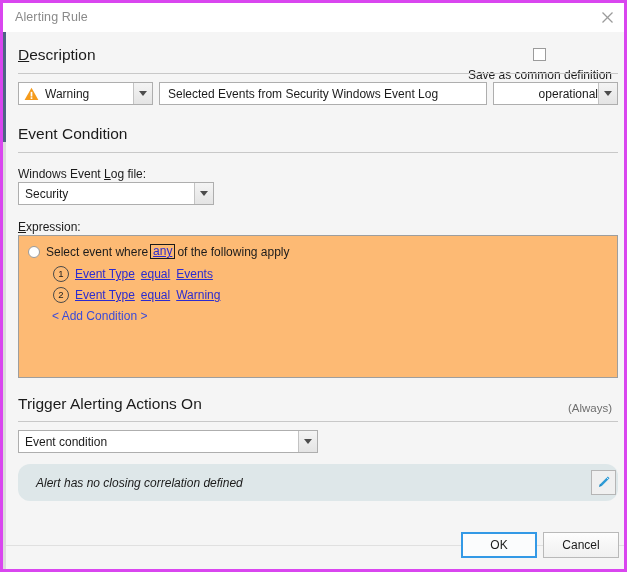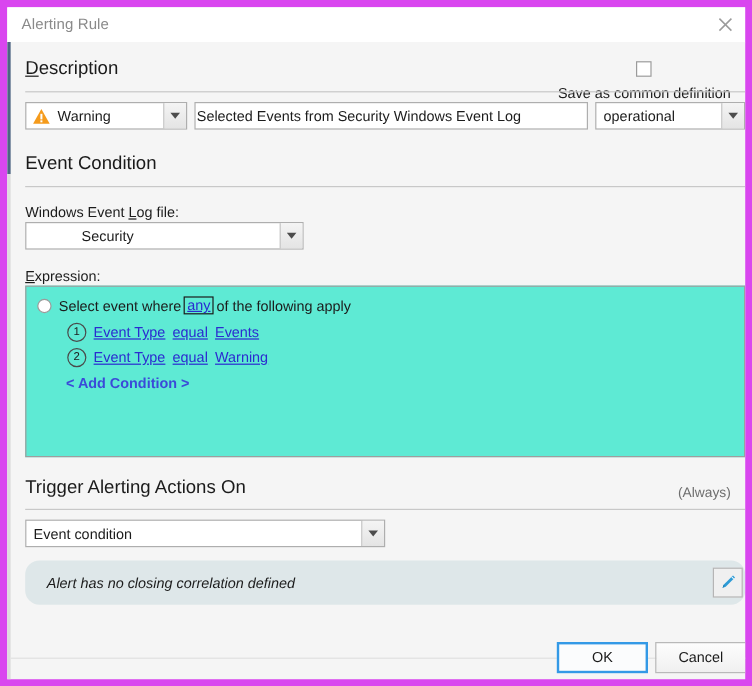--- a/index.html
+++ b/index.html
@@ -14,21 +14,21 @@
     font-size: 12px;
     color: #1b1b1b;
     overflow: hidden;
   }
   .dialog {
     position: relative;
     width: 627px;
     height: 572px;
     background: #f5f5f5;
     box-sizing: border-box;
-    border: 6px solid #d946ef;
+    border: 3px solid #d946ef;
     overflow: hidden;
   }
 
   
   .titlebar {
     position: relative;
     height: 29px;
     background: #ffffff;
     border-bottom: 1px solid #e6e6e6;
   }
@@ -163,36 +163,36 @@
   }
   .textinput {
     position: absolute;
     height: 23px;
     background: #ffffff;
     border: 1px solid #aeaeae;
     box-sizing: border-box;
     font-family: "Liberation Sans", sans-serif;
     font-size: 12px;
     color: #1b1b1b;
-    padding: 0 1px;
+    padding: 0 8px;
     outline: none;
   }
 
   
   .warn-icon {
     width: 15px;
     height: 14px;
     margin-left: 5px;
     flex: none;
   }
 
   
   .exprbox {
     position: absolute;
-    background: #5eead4;
+    background: #fdba74;
     border: 1px solid #9e9e9e;
     box-sizing: border-box;
   }
   .expr-row1 {
     position: absolute;
     left: 9px;
     top: 8px;
     display: flex;
     align-items: center;
     font-size: 12px;
@@ -210,21 +210,20 @@
   }
   .link {
     color: #2b2bd0;
     text-decoration: underline;
     cursor: pointer;
   }
   .link-plain {
     color: #3b4ad8;
     text-decoration: none;
     cursor: pointer;
-    font-weight: bold;
   }
   .focus-link {
     display: inline-block;
     border: 1px solid #1b1b1b;
     padding: 0 2px;
     margin: 0 2px;
     line-height: 13px;
   }
   .cond-row {
     position: absolute;
@@ -336,33 +335,33 @@
         <rect x="7.1" y="11" width="1.8" height="1.8" fill="#ffffff"></rect>
       </svg>
       <span class="value">Warning</span>
       <span class="arrowbox">
           <i class="chev"></i>
         </span>
     </div>
 
     <input class="textinput" style="left: 153px; top: 50px; width: 328px;" value="Selected Events from Security Windows Event Log">
 
-    <div class="combo" style="left:487px; top:50px; width:125px;">
+    <div class="combo" style="left:487px; top:50px; width:125px;text-align:right;">
       <span class="value">operational</span>
       <span class="arrowbox">
           <i class="chev"></i>
         </span>
     </div>
 
     <div class="section-head" style="left:12px; top:93px;">Event Condition</div>
     <div class="section-rule" style="left:12px; top:120px; width:600px;"></div>
 
     <div class="small-label" style="left:12px; top:135px;"><span>Windows Event </span><span class="acc">L</span><span>og file:</span></div>
 
-    <div class="combo" style="left:12px; top:150px; width:232px;padding-left:40px;">
+    <div class="combo" style="left:12px; top:150px; width:196px;">
       <span class="value">Security</span>
       <span class="arrowbox">
           <i class="chev"></i>
         </span>
     </div>
 
     <div class="small-label" style="left:12px; top:188px;"><span class="acc">E</span><span>xpression:</span></div>
 
     <div class="exprbox" style="left:12px; top:203px; width:600px; height:143px;">
 

